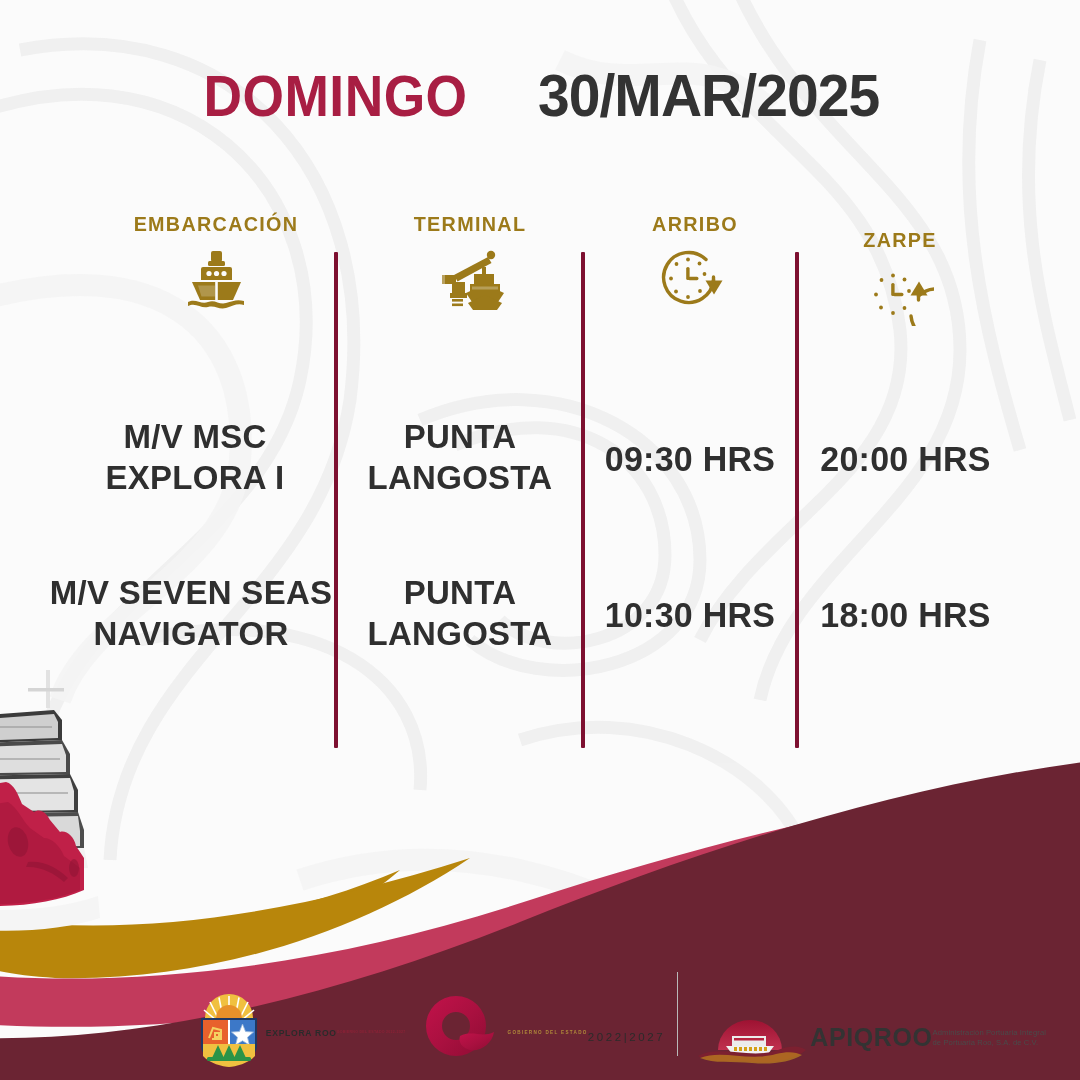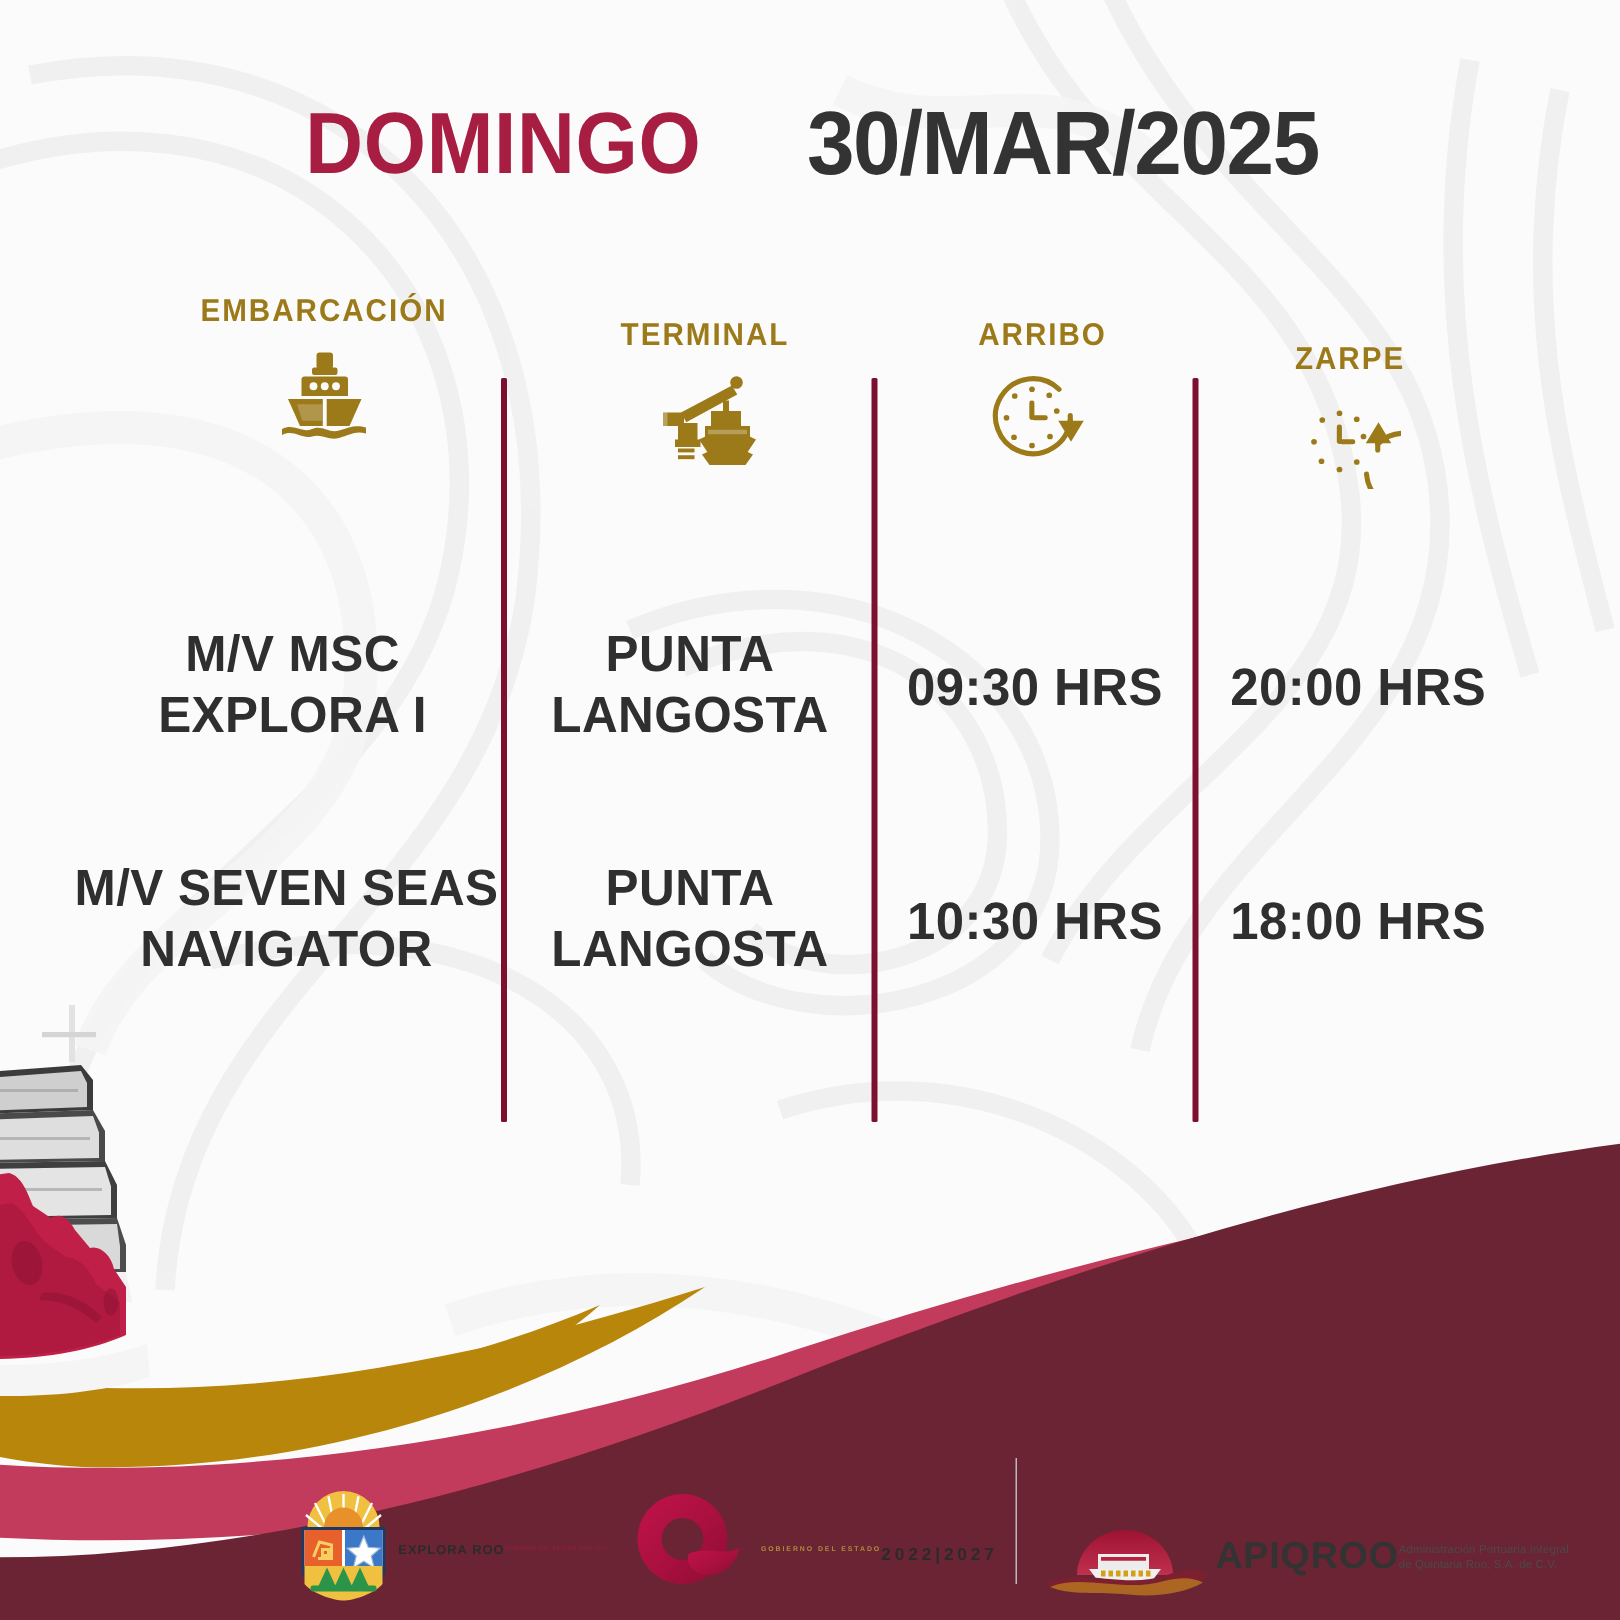--- a/index.html
+++ b/index.html
@@ -92,21 +92,21 @@
   }
   .qroo-subcaption{
     font-size:3.6px; font-weight:bold; letter-spacing:0.25px; color:#8b2236;
     margin-top:1.5px; white-space:nowrap;
   }
   .q-caption-small{
     font-size:4.6px; font-weight:bold; letter-spacing:1.3px; color:#b08a3a;
     margin-top:2px;
   }
   .q-caption-year{
-    font-size:11.5px; font-weight:bold; letter-spacing:2.6px; color:#2b2b2b;
+    font-size:11.5px; font-weight:normal; letter-spacing:2.6px; color:#2b2b2b;
     margin-top:12px;
   }
   .logo-sep{
     width:1px; height:84px; background:#b9b9b9; margin:0 12px 12px 12px;
   }
   .api-title{
     font-size:25px; font-weight:bold; letter-spacing:0.6px; color:#333;
     margin-top:1px; line-height:1;
   }
   .api-sub{
@@ -138,21 +138,21 @@
   </g>
 </svg>
 
 <div id="header">
   <div id="day-title">DOMINGO</div>
   <div id="date-title">30/MAR/2025</div>
 </div>
 
 <div id="table">
 
-  <div class="col-head" style="left:96px; top:196px; width:240px;">
+  <div class="col-head" style="left:96px; top:212px; width:240px;">
     <div class="label">EMBARCACIÓN</div>
     <div class="icon">
       <svg width="60" height="62" viewBox="0 0 60 62" xmlns="http://www.w3.org/2000/svg">
         <g fill="#9C7A1A">
           <rect x="25" y="2" width="11" height="11" rx="2"></rect>
           <rect x="22" y="12" width="17" height="5" rx="1.5"></rect>
           <path d="M17 18 h27 a2 2 0 0 1 2 2 v11 h-31 v-11 a2 2 0 0 1 2 -2 z"></path>
           <circle cx="23" cy="24.5" r="2.6" fill="#fbfbfb"></circle>
           <circle cx="30.5" cy="24.5" r="2.6" fill="#fbfbfb"></circle>
           <circle cx="38" cy="24.5" r="2.6" fill="#fbfbfb"></circle>
@@ -405,16 +405,16 @@
       </g>
 
       <path d="M8 50 C30 38, 60 54, 88 44 C102 39, 110 40, 116 44
                C104 54, 84 58, 62 56 C40 54, 22 58, 8 50 Z" fill="#7C2030"></path>
       <path d="M10 52 C32 43, 58 56, 86 48 C98 45, 106 46, 112 49
                C100 56, 82 59, 62 57 C42 55, 24 58, 10 52 Z" fill="#D4A017" opacity="0.55"></path>
     </svg>
     <div class="api-title">APIQROO</div>
     <div class="api-sub">
       <div>Administración Portuaria Integral</div>
-      <div>de Quintana Roo, S.A. de C.V.</div>
+      <div>de Portuaria Roo, S.A. de C.V.</div>
     </div>
   </div>
 </div>
 
 </body></html>

